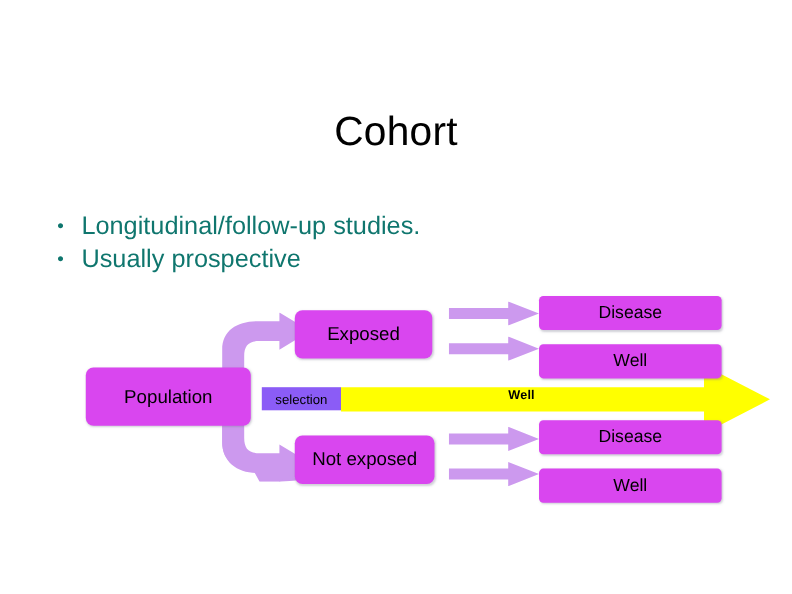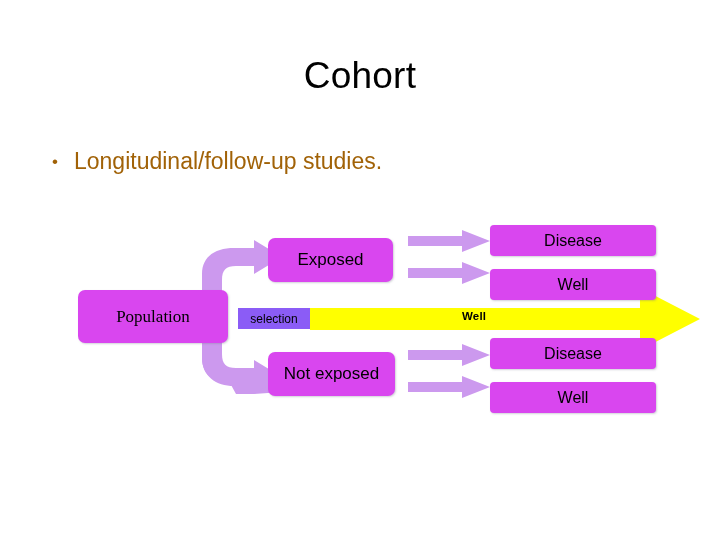--- a/index.html
+++ b/index.html
@@ -10,20 +10,21 @@
   }
   body {
     font-family: "Liberation Sans", sans-serif;
   }
   #slide {
     position: relative;
     width: 720px;
     height: 416px;
     background: #ffffff;
     overflow: hidden;
+    margin-top: 44px;
   }
 
   
   #slide-title {
     position: absolute;
     left: 0;
     top: 56px;
     width: 720px;
     text-align: center;
     font-size: 37px;
@@ -38,21 +39,21 @@
     position: absolute;
     left: 52px;
     width: 620px;
   }
   #bullets-top { top: 146px; }
   #bullets-bottom { top: 428px; }
 
   .bullet-row {
     display: block;
     font-size: 23px;
-    color: #a16207;
+    color: #0f766e;
     line-height: 1.32;
     white-space: nowrap;
   }
   .bullet-dot {
     display: inline-block;
     width: 22px;
     font-size: 17px;
     vertical-align: 2px;
     text-align: left;
   }
@@ -80,21 +81,21 @@
     font-size: 17px;
     font-weight: 400;
     text-align: center;
     box-shadow: 1px 1px 2px rgba(120,120,140,0.35);
   }
   .node-box.slim {
     border-radius: 4px;
     font-size: 16px;
   }
 
-  #box-population { left: 78px;  top: 290px; width: 150px; height: 53px; font-family: Liberation Serif, serif; }
+  #box-population { left: 78px;  top: 290px; width: 150px; height: 53px; }
   #box-exposed    { left: 268px; top: 238px; width: 125px; height: 44px; }
   #box-notexposed { left: 268px; top: 352px; width: 127px; height: 44px; }
 
   #box-disease-1  { left: 490px; top: 225px; width: 166px; height: 31px; }
   #box-well-1     { left: 490px; top: 269px; width: 166px; height: 31px; }
   #box-disease-2  { left: 490px; top: 338px; width: 166px; height: 31px; }
   #box-well-2     { left: 490px; top: 382px; width: 166px; height: 31px; }
 
   
   #label-selection {
@@ -144,20 +145,23 @@
 <body>
 
 <div id="slide">
 
   <div id="slide-title">Cohort</div>
 
   <div class="bullet-list" id="bullets-top">
     <div class="bullet-row">
       <span class="bullet-dot">•</span><span class="bullet-text">Longitudinal/follow-up studies.</span>
     </div>
+    <div class="bullet-row">
+      <span class="bullet-dot">•</span><span class="bullet-text">Usually prospective</span>
+    </div>
   </div>
 
   <div id="diagram">
 
     <svg id="time-arrow" class="arrow-svg" viewBox="0 0 390 62" xmlns="http://www.w3.org/2000/svg">
       <polygon points="0,20 330,20 330,0 390,31 330,62 330,42 0,42" fill="#ffff00"></polygon>
     </svg>
     <div id="label-time">Well</div>
 
     <div id="label-selection">selection</div>

